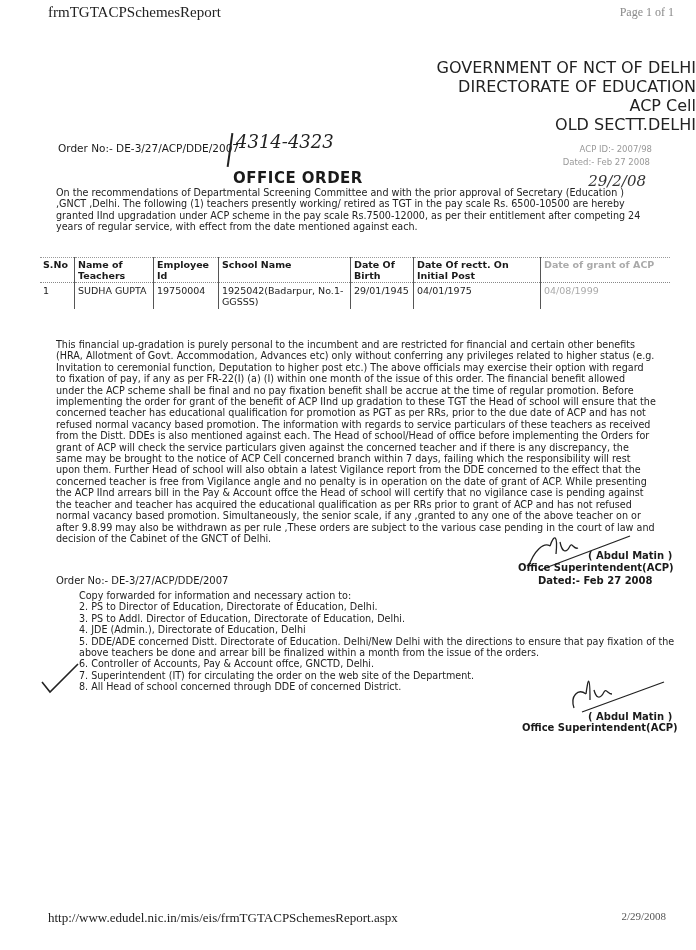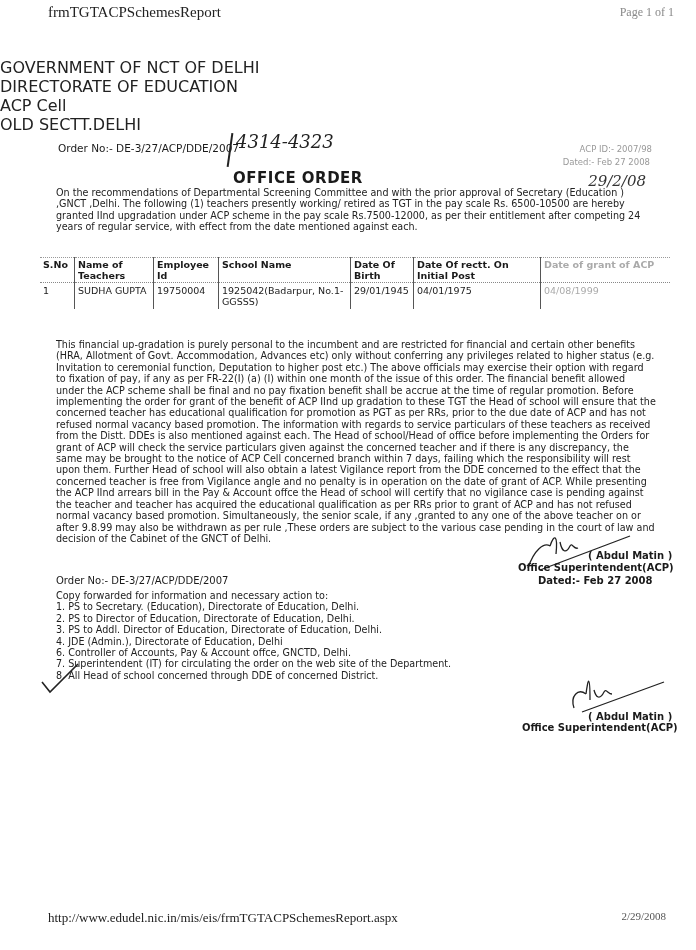--- a/index.html
+++ b/index.html
@@ -2,21 +2,21 @@
 <html><head>
 <meta charset="utf-8">
 <style>
   html, body { margin: 0; padding: 0; background: #ffffff; }
   body { width: 696px; height: 950px; position: relative; overflow: hidden; color: #1a1a1a; }
   .serif { font-family: "Liberation Serif", "DejaVu Serif", serif; }
   .sans { font-family: "DejaVu Sans", "Liberation Sans", sans-serif; }
   .abs { position: absolute; }
   #print-title { left: 48px; top: 4px; font-size: 15px; color: #222; }
   #print-page { right: 22px; top: 5px; font-size: 12px; color: #888; }
-  .hdr { left: 0; width: 696px; text-align: left; font-size: 16px; color: #222; line-height: 19px; }
+  .hdr { left: 0; width: 696px; text-align: right; font-size: 16px; color: #222; line-height: 19px; }
   #h1 { top: 58px; } #h2 { top: 77px; } #h3 { top: 96px; } #h4 { top: 115px; }
   #order-no { left: 58px; top: 142px; font-size: 10.5px; }
   #order-hand { left: 236px; top: 131px; font-family: "DejaVu Serif", serif; font-style: italic; font-size: 18px; color: #222; }
   .hand-stroke { position: absolute; left: 229px; top: 133px; width: 2px; height: 34px; background: #222; transform: rotate(8deg); }
   #acp-id { right: 44px; top: 144px; font-size: 8.5px; color: #999; text-align: right; }
   #dated-top { right: 46px; top: 157px; font-size: 8.5px; color: #999; }
   #hand-date { right: 50px; top: 172px; font-family: "DejaVu Serif", serif; font-style: italic; font-size: 15px; color: #333; text-align: center; }
   #office-order { left: 0; width: 596px; text-align: center; top: 169px; font-size: 15px; font-weight: bold; letter-spacing: 0.5px; }
   .para { left: 56px; width: 600px; font-size: 9.6px; line-height: 11.4px; color: #222; }
   #intro { top: 187px; }
@@ -25,21 +25,21 @@
   #teachers td { vertical-align: top; padding: 2px 3px; border-left: 1px solid #555; line-height: 11px; }
   #teachers th:first-child, #teachers td:first-child { border-left: none; }
   #teachers td.faintcell, #teachers th.faintcell { color: #aaa; }
   #body-para { top: 339px; }
   .sig-name { font-size: 10px; font-weight: bold; }
   #sig1-name { left: 588px; top: 550px; }
   #sig1-title { left: 518px; top: 562px; }
   #sig1-dated { left: 538px; top: 575px; }
   #order-no-2 { left: 56px; top: 575px; font-size: 10px; }
   #copy-block { top: 590px; line-height: 11.4px; }
-  #copy-block div { white-space: nowrap; }
+  #copy-block div { white-space: nowrap; margin-left: 23px; }
   #sig2-name { left: 588px; top: 711px; }
   #sig2-title { left: 522px; top: 722px; }
   #footer-url { left: 48px; top: 910px; font-size: 13px; color: #222; }
   #footer-date { right: 30px; top: 910px; font-size: 11px; color: #555; }
   svg.sig { position: absolute; }
 </style>
 </head>
 <body>
 
 <div id="print-title" class="abs serif">frmTGTACPSchemesReport</div>
@@ -90,24 +90,25 @@
 <svg class="sig" style="left:520px;top:532px" width="120" height="40" viewBox="0 0 120 40">
   <path d="M8 36 C 14 18, 24 10, 30 14 M30 14 C 34 2, 38 2, 36 22 M40 10 C 42 20, 46 22, 50 14 C 52 10, 54 18, 58 16 M20 38 L 110 4" stroke="#222" stroke-width="1.3" fill="none"></path>
 </svg>
 <div id="sig1-name" class="abs sans sig-name">( Abdul Matin )</div>
 <div id="sig1-title" class="abs sans sig-name">Office Superintendent(ACP)</div>
 <div id="sig1-dated" class="abs sans sig-name">Dated:- Feb 27 2008</div>
 
 <div id="order-no-2" class="abs sans">Order No:- DE-3/27/ACP/DDE/2007</div>
 <div id="copy-block" class="abs para sans">
   <div>Copy forwarded for information and necessary action to:</div>
-  <div>1. PS to Secretary. (Education), Directorate of Education, Delhi.</div>
   <div>2. PS to Director of Education, Directorate of Education, Delhi.</div>
   <div>3. PS to Addl. Director of Education, Directorate of Education, Delhi.</div>
   <div>4. JDE (Admin.), Directorate of Education, Delhi</div>
+  <div>5. DDE/ADE concerned Distt. Directorate of Education. Delhi/New Delhi with the directions to ensure that pay fixation of the</div>
+  <div>above teachers be done and arrear bill be finalized within a month from the issue of the orders.</div>
   <div>6. Controller of Accounts, Pay &amp; Account offce, GNCTD, Delhi.</div>
   <div>7. Superintendent (IT) for circulating the order on the web site of the Department.</div>
   <div>8. All Head of school concerned through DDE of concerned District.</div>
 </div>
 
 <svg class="sig" style="left:38px;top:660px" width="50" height="36" viewBox="0 0 50 36">
   <path d="M4 22 L 12 32 L 40 4" stroke="#222" stroke-width="1.6" fill="none"></path>
 </svg>
 
 <svg class="sig" style="left:560px;top:672px" width="110" height="44" viewBox="0 0 110 44">

